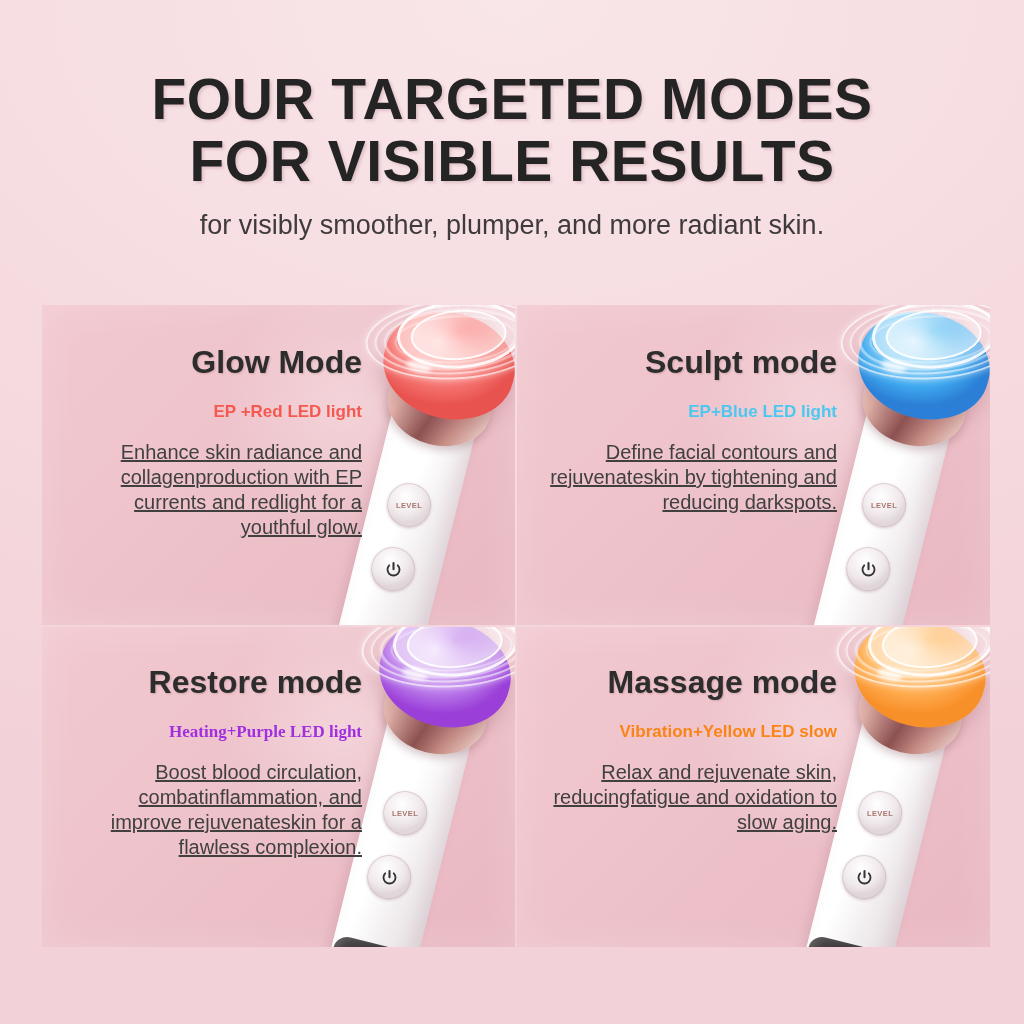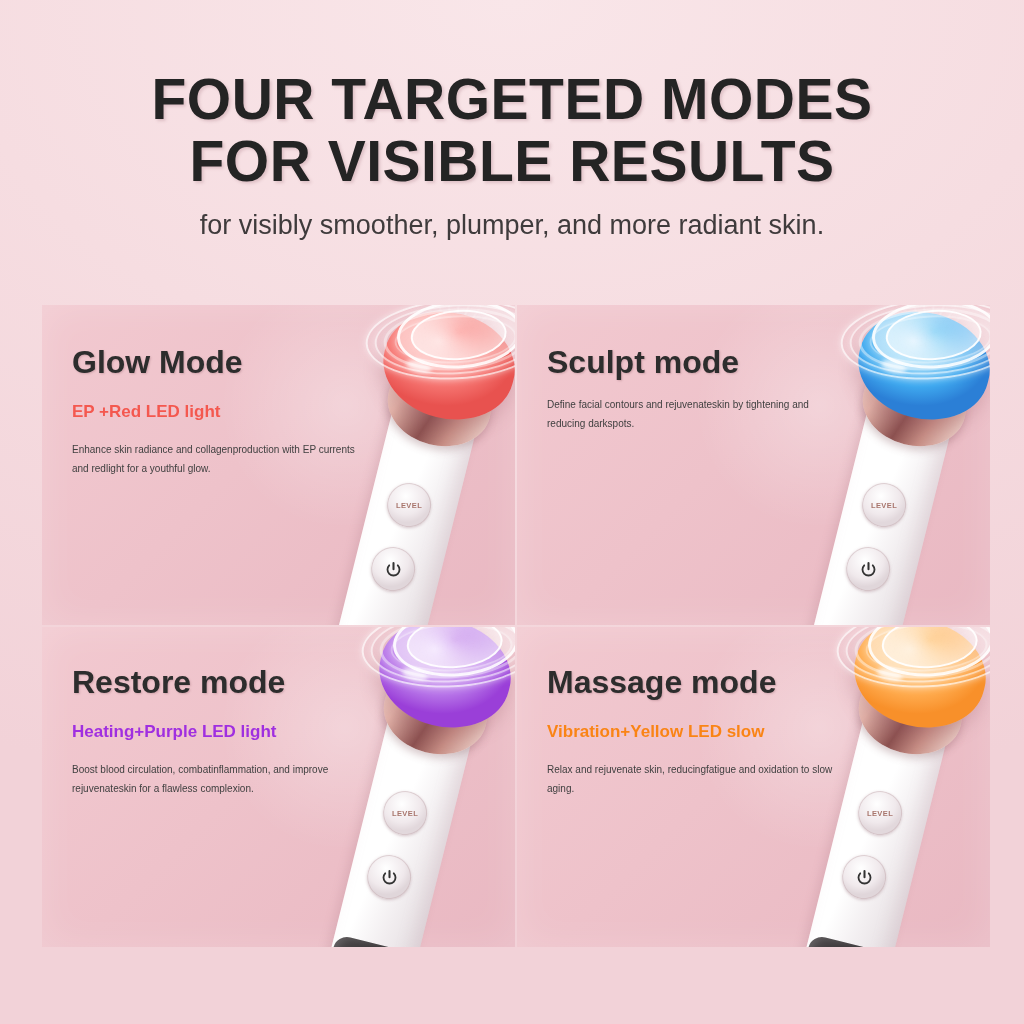--- a/index.html
+++ b/index.html
@@ -33,36 +33,37 @@
   .grid{
     position:absolute;left:42px;top:305px;
     width:948px;height:642px;
     display:grid;grid-template-columns:473px 473px;grid-template-rows:320px 320px;
     gap:2px;
   }
   .card{
     position:relative;overflow:hidden;
     background:linear-gradient(135deg,#f2c9d0 0%,#eec2ca 45%,#e9b8c2 100%);
     box-shadow:inset 0 0 40px rgba(255,255,255,.18);
+    text-align:right;
   }
   .card .txt{position:absolute;left:30px;top:38px;width:290px;z-index:6;}
   .card.r2 .txt{top:36px;}
   .mode-title{
     margin:0;font-size:32px;font-weight:bold;color:#2d2d2d;line-height:38px;
     text-shadow:1px 1px 2px rgba(140,90,100,.3);
   }
   .mode-sub{
     margin:16px 0 0 0;font-size:17px;font-weight:bold;line-height:29px;
   }
   .mode-desc{
-    margin:14px 0 0 0;font-size:10px;line-height:19px;color:#404040;font-weight:400;
+    margin:14px 0 0 0;font-size:20px;line-height:25px;color:#404040;font-weight:400;text-decoration:underline;
   }
   .c-red{color:#f4584f;}
   .c-blue{color:#4cc8f0;}
-  .c-purple{color:#a02fe0;}
+  .c-purple{color:#a02fe0;font-family:Liberation Serif, serif;}
   .c-orange{color:#fa8415;}
 
   
   .device{
     position:absolute;right:22px;bottom:-78px;
     width:250px;height:420px;transform:rotate(14deg);transform-origin:50% 100%;
     z-index:3;
   }
   .card.r2 .device{bottom:-64px;right:26px;}
 
@@ -218,20 +219,21 @@
             <path d="M6.6 6.4a7.6 7.6 0 1 0 10.8 0" stroke="#333" stroke-width="2.3" fill="none" stroke-linecap="round"></path>
           </svg>
         </div>
       </div>
     </div>
 
     <div class="card r1">
       <div class="glowbg"></div>
       <div class="txt">
         <h2 class="mode-title">Sculpt mode</h2>
+        <p class="mode-sub c-blue">EP+Blue LED light</p>
         <p class="mode-desc">Define facial contours and rejuvenateskin by tightening and reducing darkspots.</p>
       </div>
       <div class="device">
         <div class="rays">
           <i style="transform:rotate(-62deg)"></i>
             <i style="transform:rotate(-48deg)"></i>
           <i style="transform:rotate(-34deg)"></i>
             <i style="transform:rotate(-20deg)"></i>
           <i style="transform:rotate(-6deg)"></i>
             <i style="transform:rotate(8deg)"></i>

